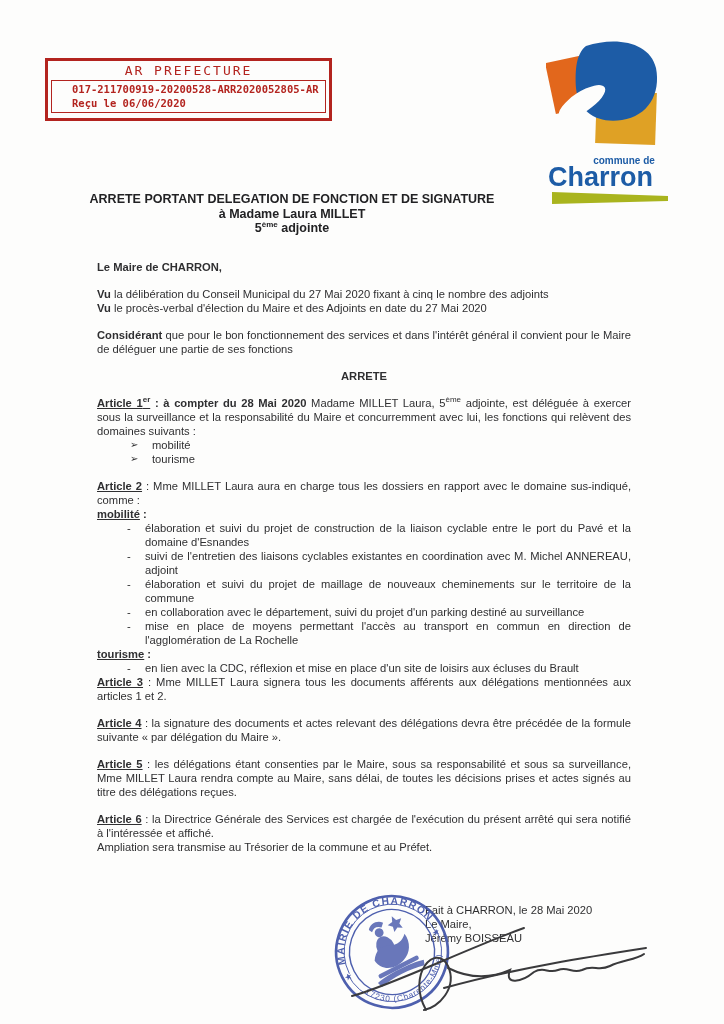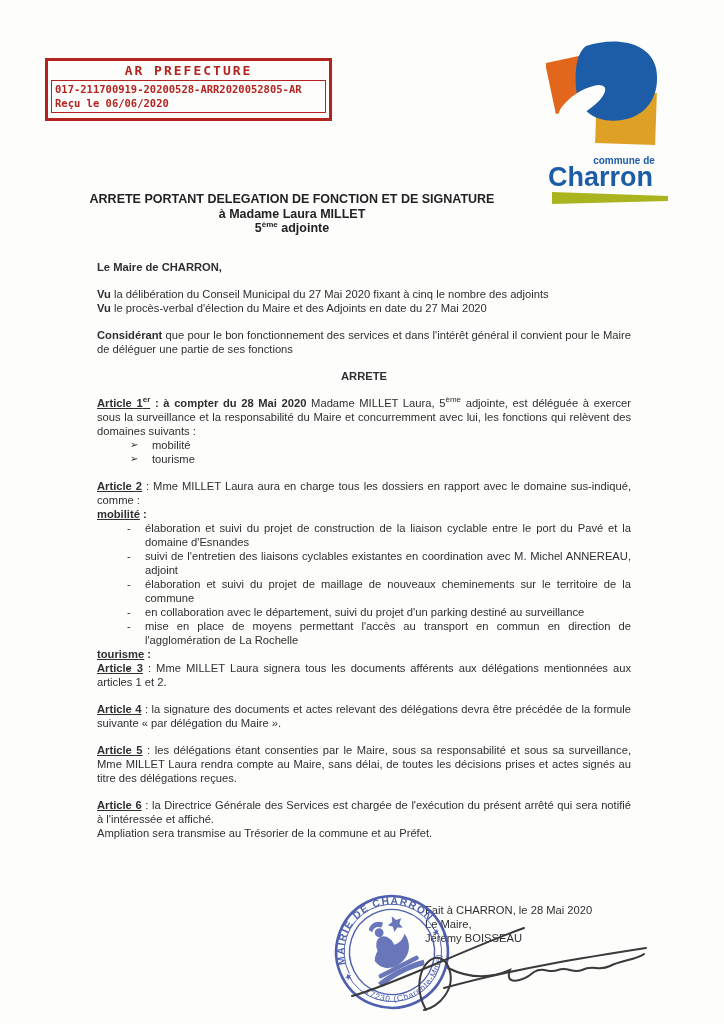--- a/index.html
+++ b/index.html
@@ -13,25 +13,25 @@
     color:#2f2f31;
   }
   
   .ar-stamp{
     position:absolute;left:45px;top:58px;width:287px;height:63px;
     border:3px solid #b3241f;color:#b3241f;
     font-family:"DejaVu Sans Mono", monospace;
     box-sizing:border-box;padding:1px 3px;
   }
   .ar-stamp .ar-title{
-    text-align:center;font-size:13px;font-weight:bold;letter-spacing:2px;
+    text-align:center;font-size:13px;font-weight:normal;letter-spacing:2px;
     line-height:17px;
   }
   .ar-stamp .ar-box{
-    border:1px solid #b3241f;margin-top:1px;padding:1px 3px 2px 3px;
+    border:1px solid #b3241f;margin-top:1px;padding:1px 3px 2px 20px;
     font-size:10.5px;font-weight:bold;line-height:14px;white-space:nowrap;
   }
   
   .logo{position:absolute;left:546px;top:36px;width:126px;height:168px;}
   
   .title-block{
     position:absolute;left:0;top:192px;width:584px;text-align:center;
     font-weight:bold;font-size:12.5px;line-height:14.5px;color:#222224;
   }
   sup.sp{font-size:8px;vertical-align:super;line-height:0;}
@@ -116,21 +116,21 @@
     <div class="subhead"><span class="und">mobilité</span><span> :</span></div>
     <ul class="dashes">
       <li><span class="mk">-</span><span>élaboration et suivi du projet de construction de la liaison cyclable entre le port du Pavé et la domaine d'Esnandes</span></li>
       <li><span class="mk">-</span><span>suivi de l'entretien des liaisons cyclables existantes en coordination avec M. Michel ANNEREAU, adjoint</span></li>
       <li><span class="mk">-</span><span>élaboration et suivi du projet de maillage de nouveaux cheminements sur le territoire de la commune</span></li>
       <li><span class="mk">-</span><span>en collaboration avec le département, suivi du projet d'un parking destiné au surveillance</span></li>
       <li><span class="mk">-</span><span>mise en place de moyens permettant l'accès au transport en commun en direction de l'agglomération de La Rochelle</span></li>
     </ul>
     <div class="subhead"><span class="und">tourisme</span><span> :</span></div>
     <ul class="dashes mb">
-      <li><span class="mk">-</span></li>
+      <li><span class="mk">-</span><span>en lien avec la CDC, réflexion et mise en place d'un site de loisirs aux écluses du Brault</span></li>
     </ul>
 
     <p><b class="lbl und">Article 3</b><span> : Mme MILLET Laura signera tous les documents afférents aux délégations mentionnées aux articles 1 et 2.</span></p>
 
     <p><b class="lbl und">Article 4</b><span> : la signature des documents et actes relevant des délégations devra être précédée de la formule suivante « par délégation du Maire ».</span></p>
 
     <p><b class="lbl und">Article 5</b><span> : les délégations étant consenties par le Maire, sous sa responsabilité et sous sa surveillance, Mme MILLET Laura rendra compte au Maire, sans délai, de toutes les décisions prises et actes signés au titre des délégations reçues.</span></p>
 
     <p class="tight"><b class="lbl und">Article 6</b><span> : la Directrice Générale des Services est chargée de l'exécution du présent arrêté qui sera notifié à l'intéressée et affiché.</span></p>
     <p class="tight">Ampliation sera transmise au Trésorier de la commune et au Préfet.</p>

